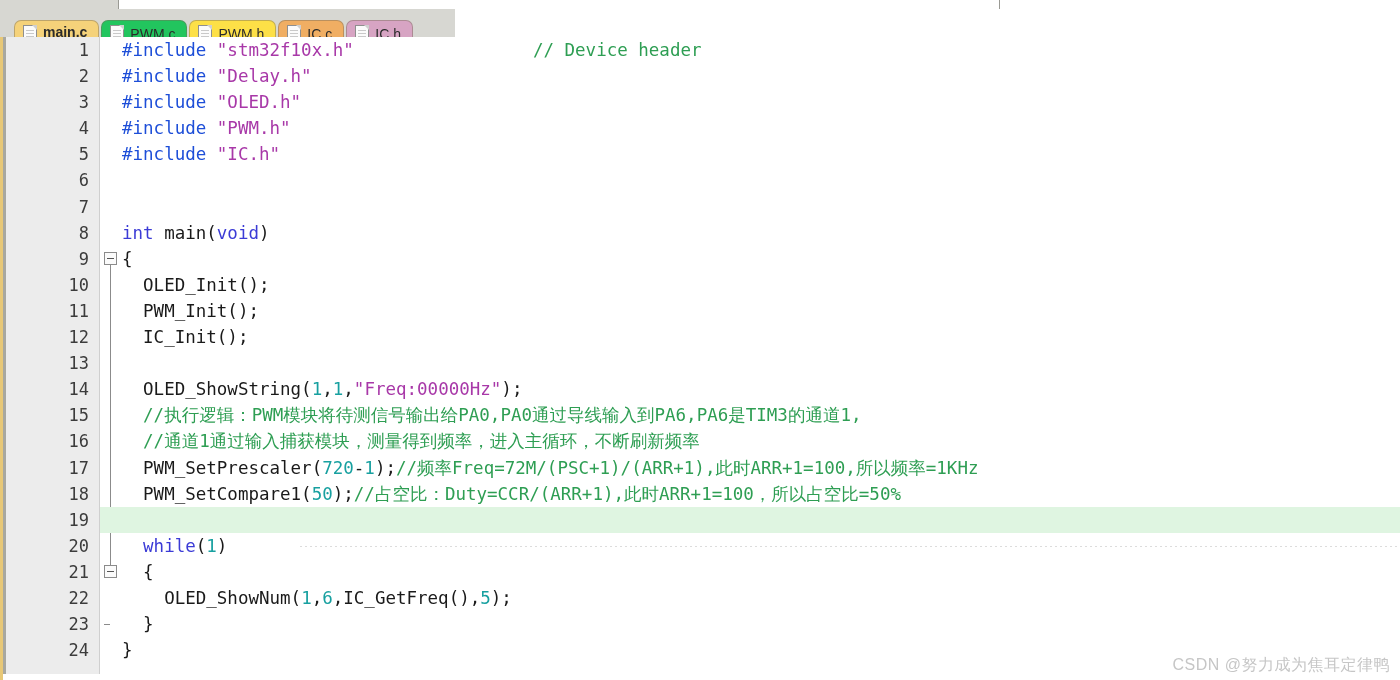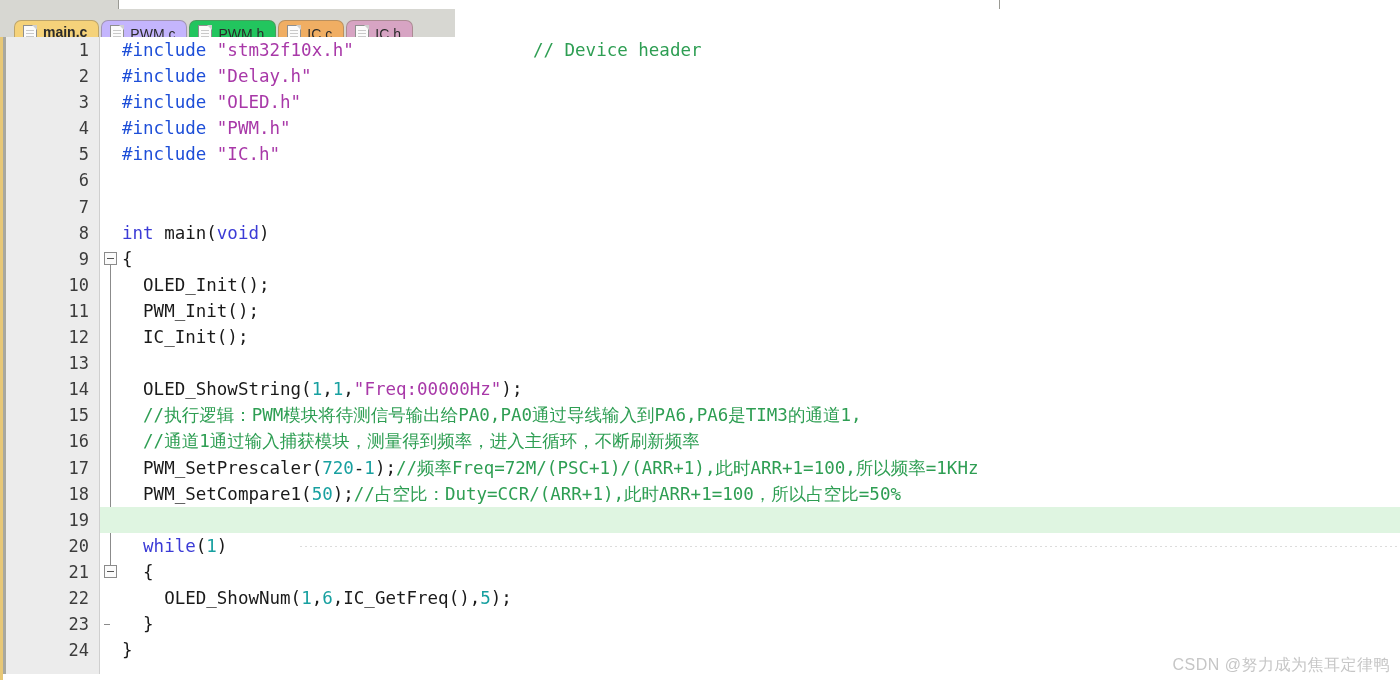--- a/index.html
+++ b/index.html
@@ -148,27 +148,27 @@
 
   <div class="tabbar">
     <div class="tb-right"></div>
     <div class="tabstrip" id="tabstrip">
         <div class="tab first active" style="background: rgb(245, 210, 122);">
           <span class="docicon">
             <i></i>
           </span>
           <span class="label">main.c</span>
         </div>
-        <div class="tab" style="background: #c4b5fd;">
+        <div class="tab" style="background: #22c55e;">
           <span class="docicon">
             <i></i>
           </span>
           <span class="label">PWM.c</span>
         </div>
-        <div class="tab" style="background: #22c55e;">
+        <div class="tab" style="background: #fde047;">
           <span class="docicon">
             <i></i>
           </span>
           <span class="label">PWM.h</span>
         </div>
         <div class="tab" style="background: rgb(240, 174, 99);">
           <span class="docicon">
             <i></i>
           </span>
           <span class="label">IC.c</span>

